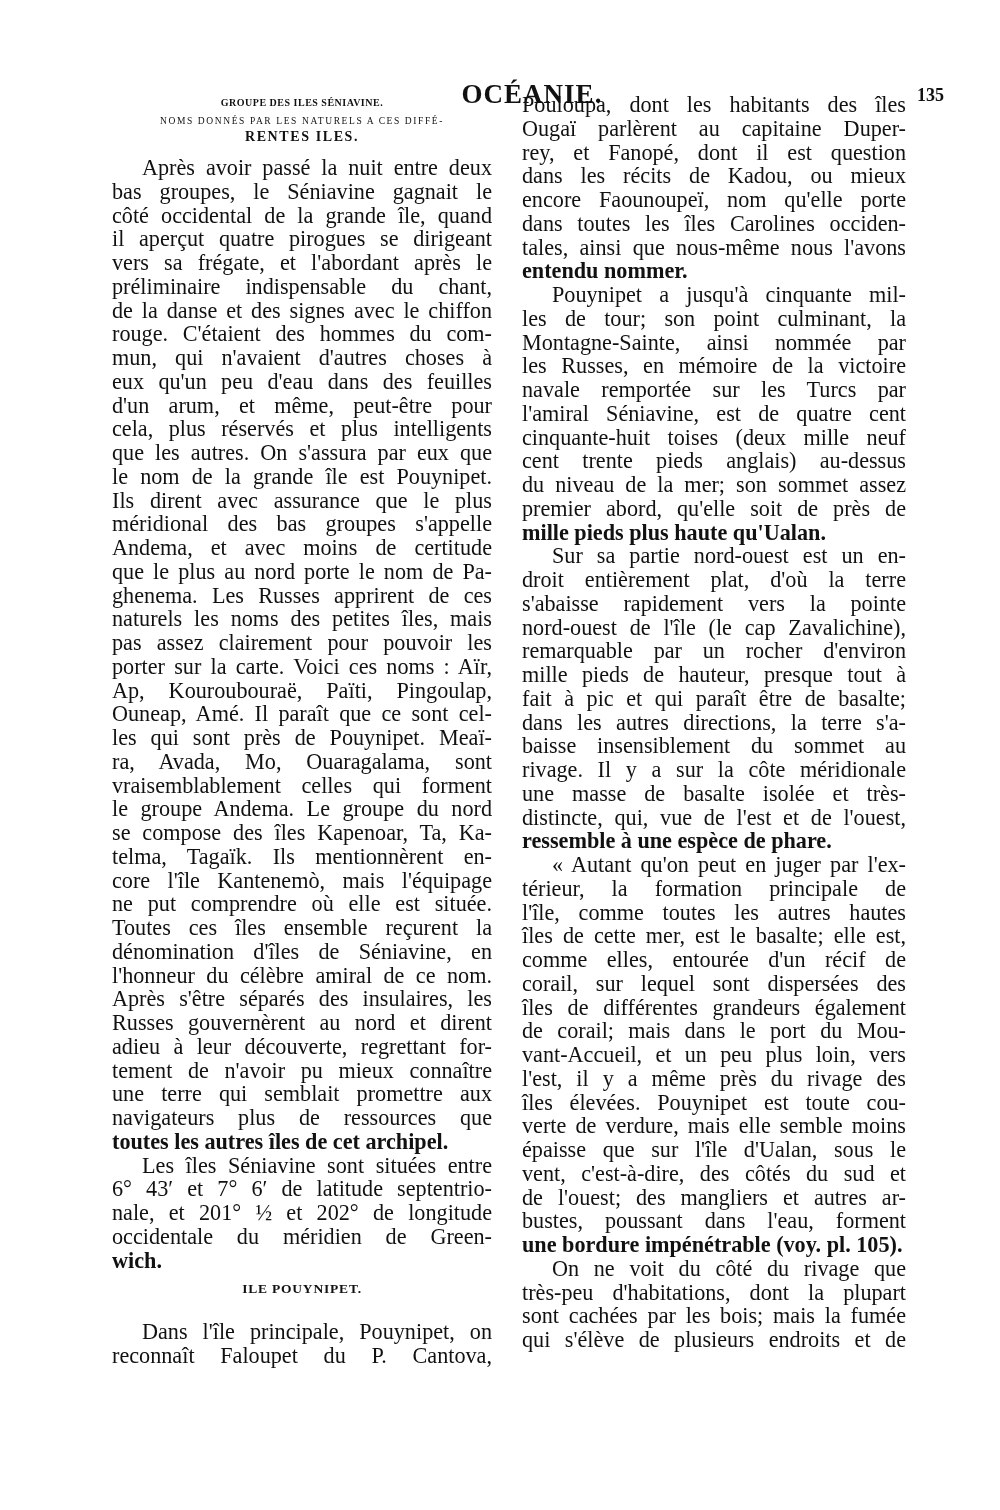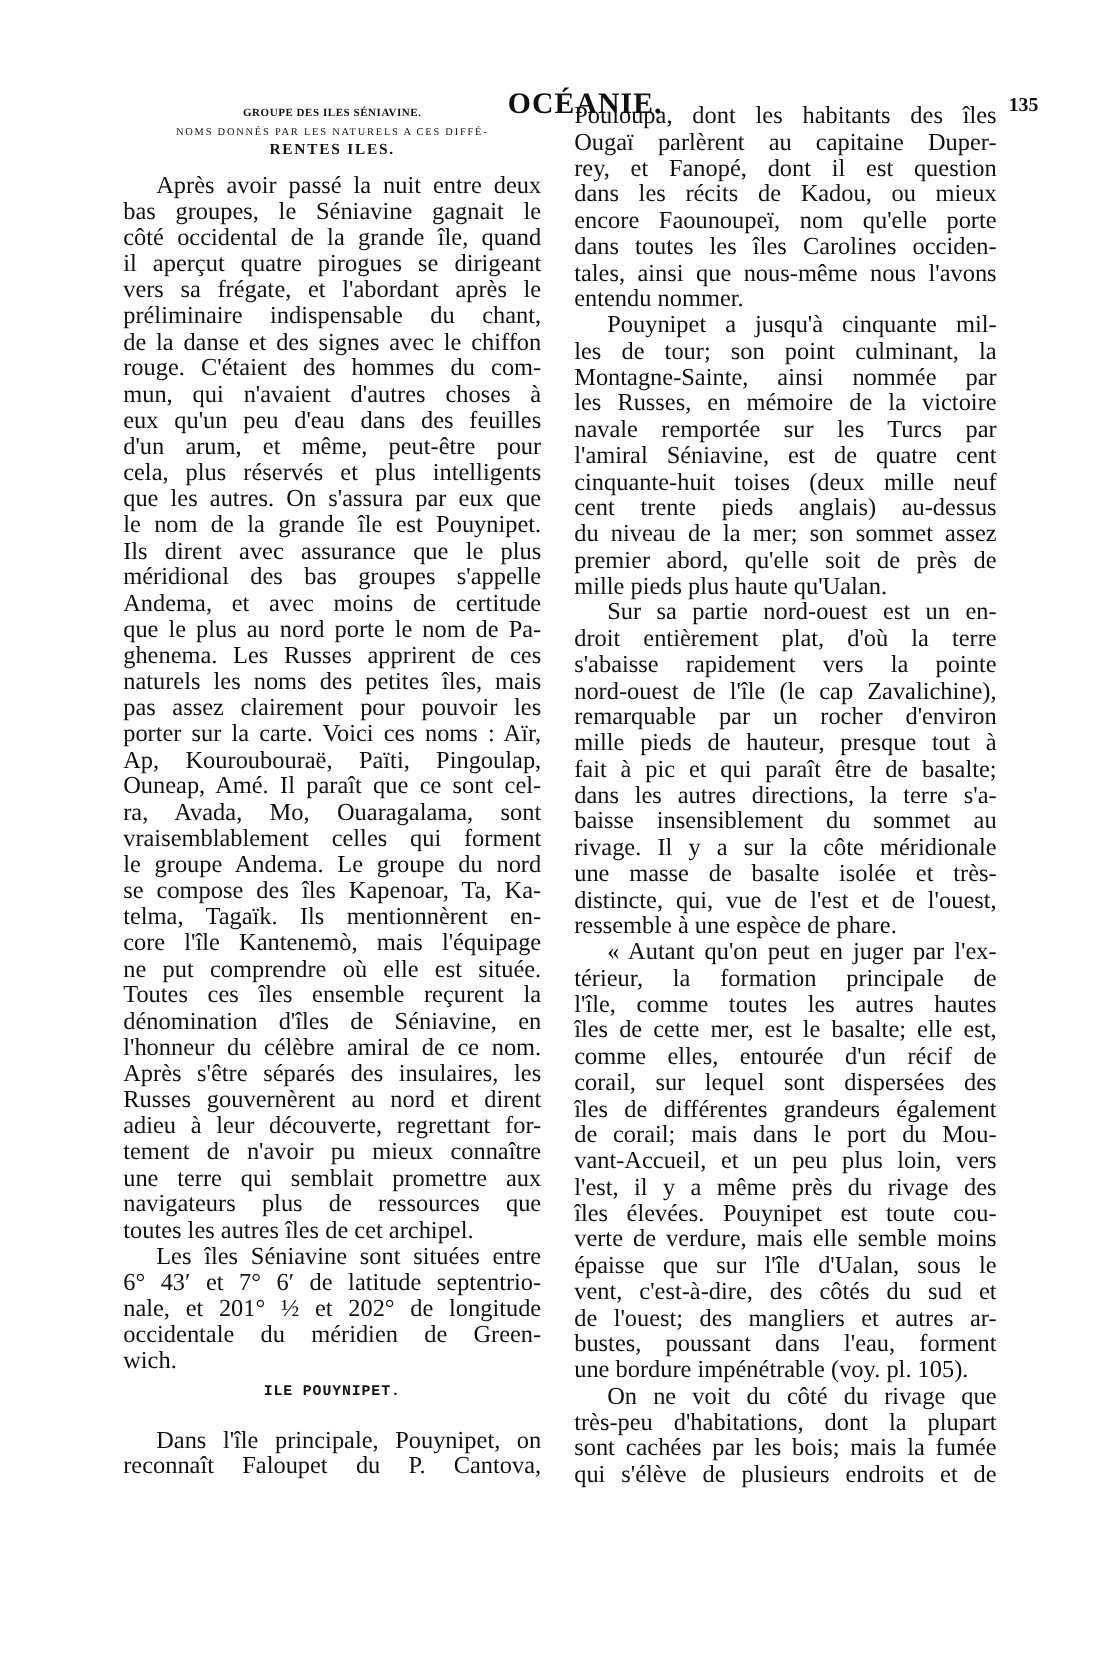--- a/index.html
+++ b/index.html
@@ -7,23 +7,23 @@
   .running-head { position: absolute; top: 50px; left: 112px; width: 840px; height: 36px; margin-top: 29px; }
   .running-title { position: absolute; left: 0; right: 0; top: 0; text-align: center; font-size: 27px; font-weight: bold; letter-spacing: 1px; }
   .page-number { position: absolute; right: 8px; top: 6px; font-size: 18px; font-weight: bold; }
   .col { position: absolute; top: 92px; }
   .col-left { left: 112px; width: 380px; }
   .col-right { left: 522px; width: 384px; top: 93px; }
   .heading { text-align: center; font-weight: bold; font-size: 10px; letter-spacing: 0.5px; margin: 0; line-height: 22px; }
   .subheading { text-align: center; font-weight: normal; font-size: 9.5px; letter-spacing: 1.6px; margin: 0; line-height: 15px; }
   .subheading2 { text-align: center; font-weight: bold; font-size: 14px; letter-spacing: 1.6px; margin: 0 0 12px 0; line-height: 15px; }
   .line { display: block; font-size: 22.2px; line-height: 23.75px; white-space: nowrap; text-align: justify; text-align-last: justify; height: 23.75px; overflow: visible; }
-  .line.last { text-align-last: left; }
+  .line.last { text-align-last: left; font-weight: bold; }
   .line.indent { padding-left: 30px; }
-  .gap-heading { text-align: center; font-weight: bold; font-size: 13.5px; letter-spacing: 0.8px; line-height: 22px; margin: 6px 0 20px 0; font-family: Liberation Mono, monospace; }
+  .gap-heading { text-align: center; font-weight: bold; font-size: 13.5px; letter-spacing: 0.8px; line-height: 22px; margin: 6px 0 20px 0; }
 </style>
 </head>
 <body>
 
 <div class="running-head">
   <div class="running-title">OCÉANIE.</div>
   <div class="page-number">135</div>
 </div>
 
 <div class="col col-left">
@@ -48,20 +48,21 @@
       <span class="line">Ils dirent avec assurance que le plus</span>
       <span class="line">méridional des bas groupes s'appelle</span>
       <span class="line">Andema, et avec moins de certitude</span>
       <span class="line">que le plus au nord porte le nom de Pa-</span>
       <span class="line">ghenema. Les Russes apprirent de ces</span>
       <span class="line">naturels les noms des petites îles, mais</span>
       <span class="line">pas assez clairement pour pouvoir les</span>
       <span class="line">porter sur la carte. Voici ces noms : Aïr,</span>
       <span class="line">Ap, Kouroubouraë, Païti, Pingoulap,</span>
       <span class="line">Ouneap, Amé. Il paraît que ce sont cel-</span>
+      <span class="line">les qui sont près de Pouynipet. Meaï-</span>
       <span class="line">ra, Avada, Mo, Ouaragalama, sont</span>
       <span class="line">vraisemblablement celles qui forment</span>
       <span class="line">le groupe Andema. Le groupe du nord</span>
       <span class="line">se compose des îles Kapenoar, Ta, Ka-</span>
       <span class="line">telma, Tagaïk. Ils mentionnèrent en-</span>
       <span class="line">core l'île Kantenemò, mais l'équipage</span>
       <span class="line">ne put comprendre où elle est située.</span>
       <span class="line">Toutes ces îles ensemble reçurent la</span>
       <span class="line">dénomination d'îles de Séniavine, en</span>
       <span class="line">l'honneur du célèbre amiral de ce nom.</span>

